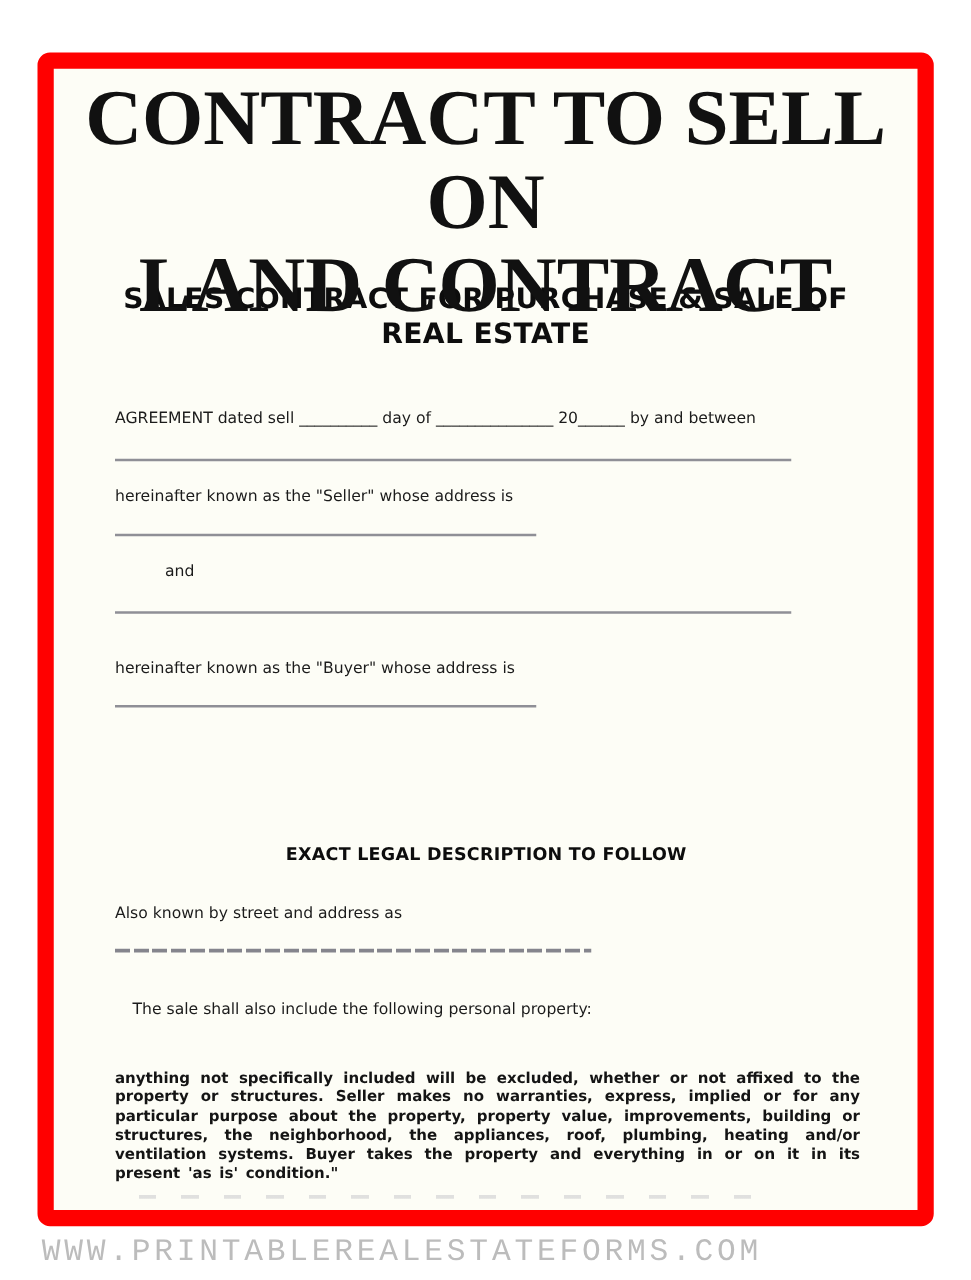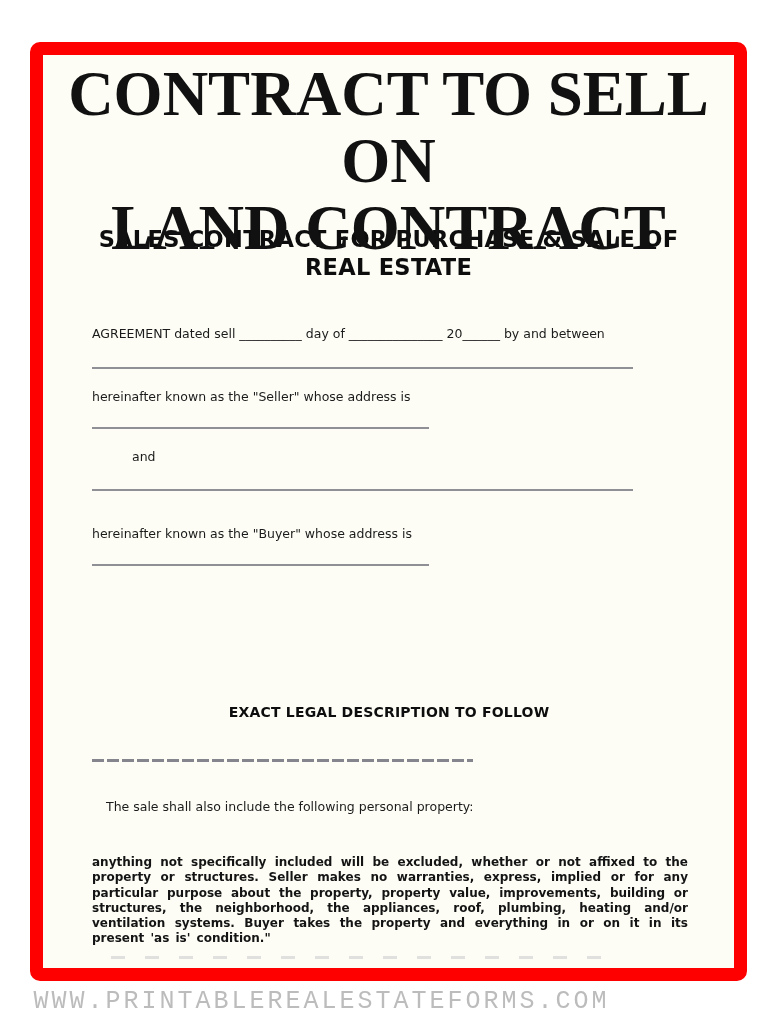--- a/index.html
+++ b/index.html
@@ -64,21 +64,20 @@
     width: 596px;
   }
   .section-heading-underline { text-decoration: underline; }
   .legal-note {
     left: 48px; top: 621px; width: 596px;
     text-align: center;
     font-weight: bold;
     font-size: 14px;
     letter-spacing: 0.2px;
     color: #0d0d0d;
-    margin-top: 28px;
   }
   .bold-para {
     font-weight: bold;
     font-size: 12px;
     line-height: 15.3px;
     color: #141414;
     word-spacing: 2px;
   }
   .remnant {
     left: 68px; top: 901px; width: 500px; height: 3px;
@@ -119,20 +118,21 @@
 
   <div class="abs rule" style="left:49px; top:434px; width:541px;"></div>
 
   <div class="abs bodytext nowrap" style="left:49px; top:471px;">hereinafter known as the "Buyer" whose address is</div>
 
   <div class="abs rule" style="left:49px; top:509px; width:337px;"></div>
 
 
   <div class="abs legal-note">EXACT LEGAL DESCRIPTION TO FOLLOW</div>
 
+  <div class="abs bodytext nowrap" style="left:49px; top:667px;">Also known by street and address as</div>
 
   <div class="abs dashed-rule" style="left:49px; top:704px; width:381px;"></div>
 
   <div class="abs bodytext nowrap" style="left:63px; top:744px;">The sale shall also include the following personal property:</div>
 
   <p class="abs bodytext justified bold-para" style="left:49px; top:800px; margin:0;">anything not specifically included will be excluded, whether or not affixed to the property or structures. Seller makes no warranties, express, implied or for any particular purpose about the property, property value, improvements, building or structures, the neighborhood, the appliances, roof, plumbing, heating and/or ventilation systems.  Buyer takes the property and everything in or on it in its present 'as is' condition."</p>
 
   <div class="abs remnant"></div>
 
 </div>

